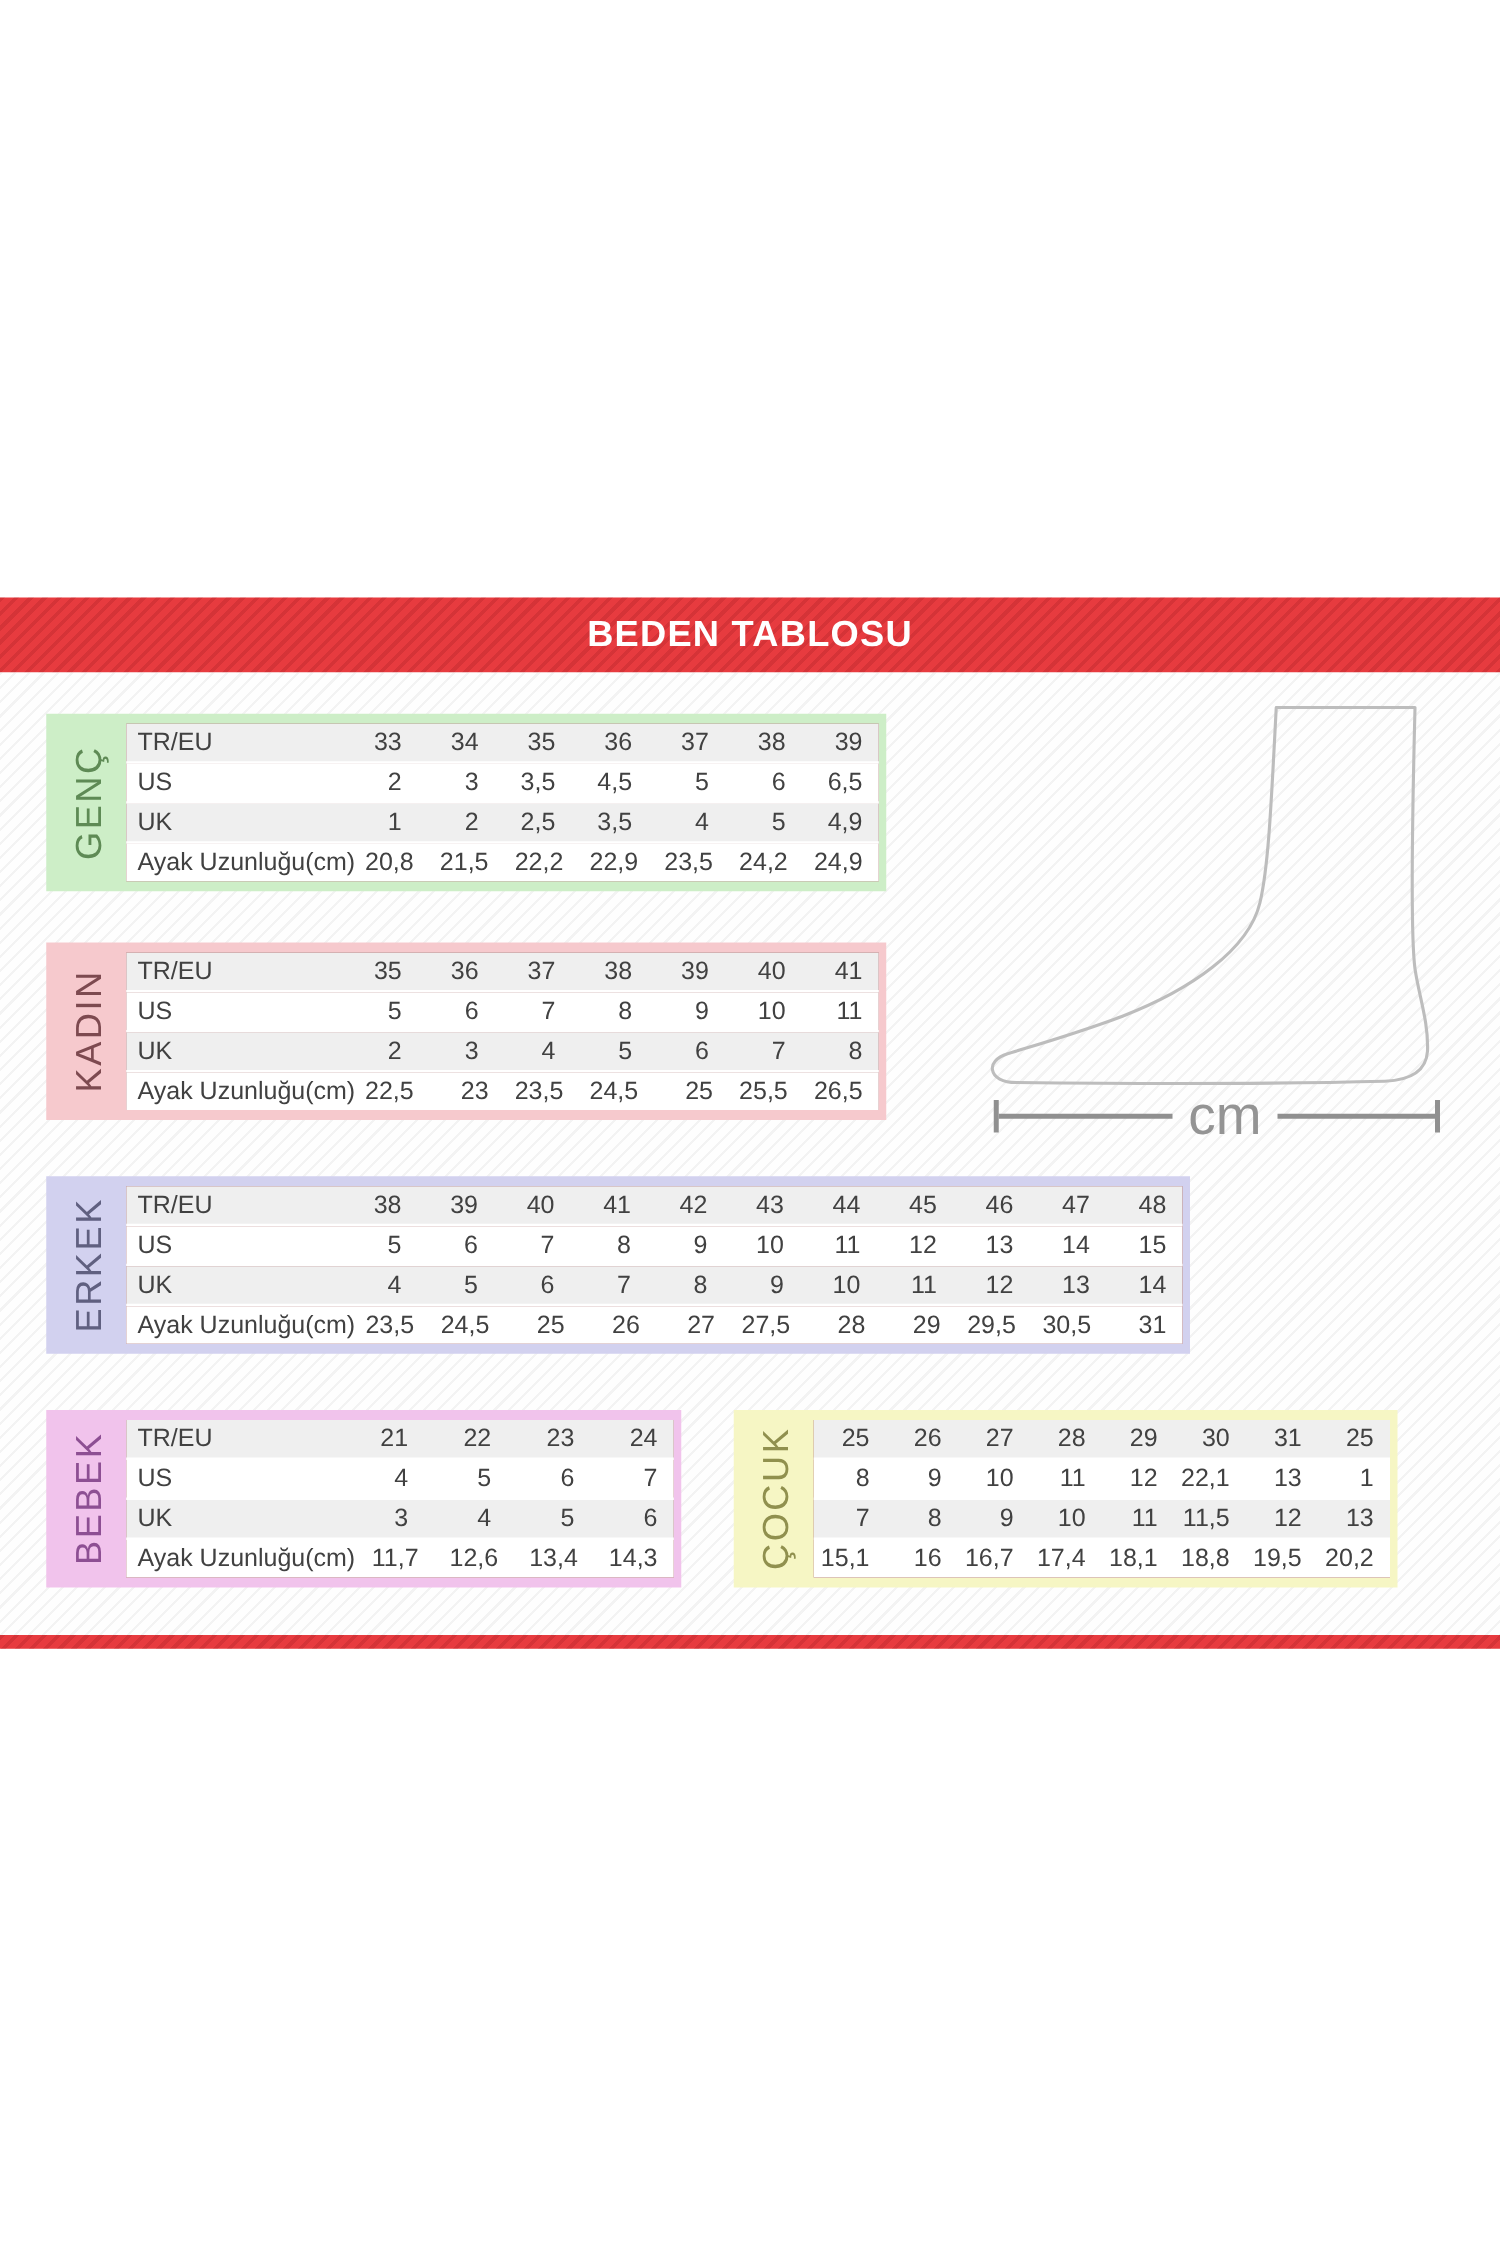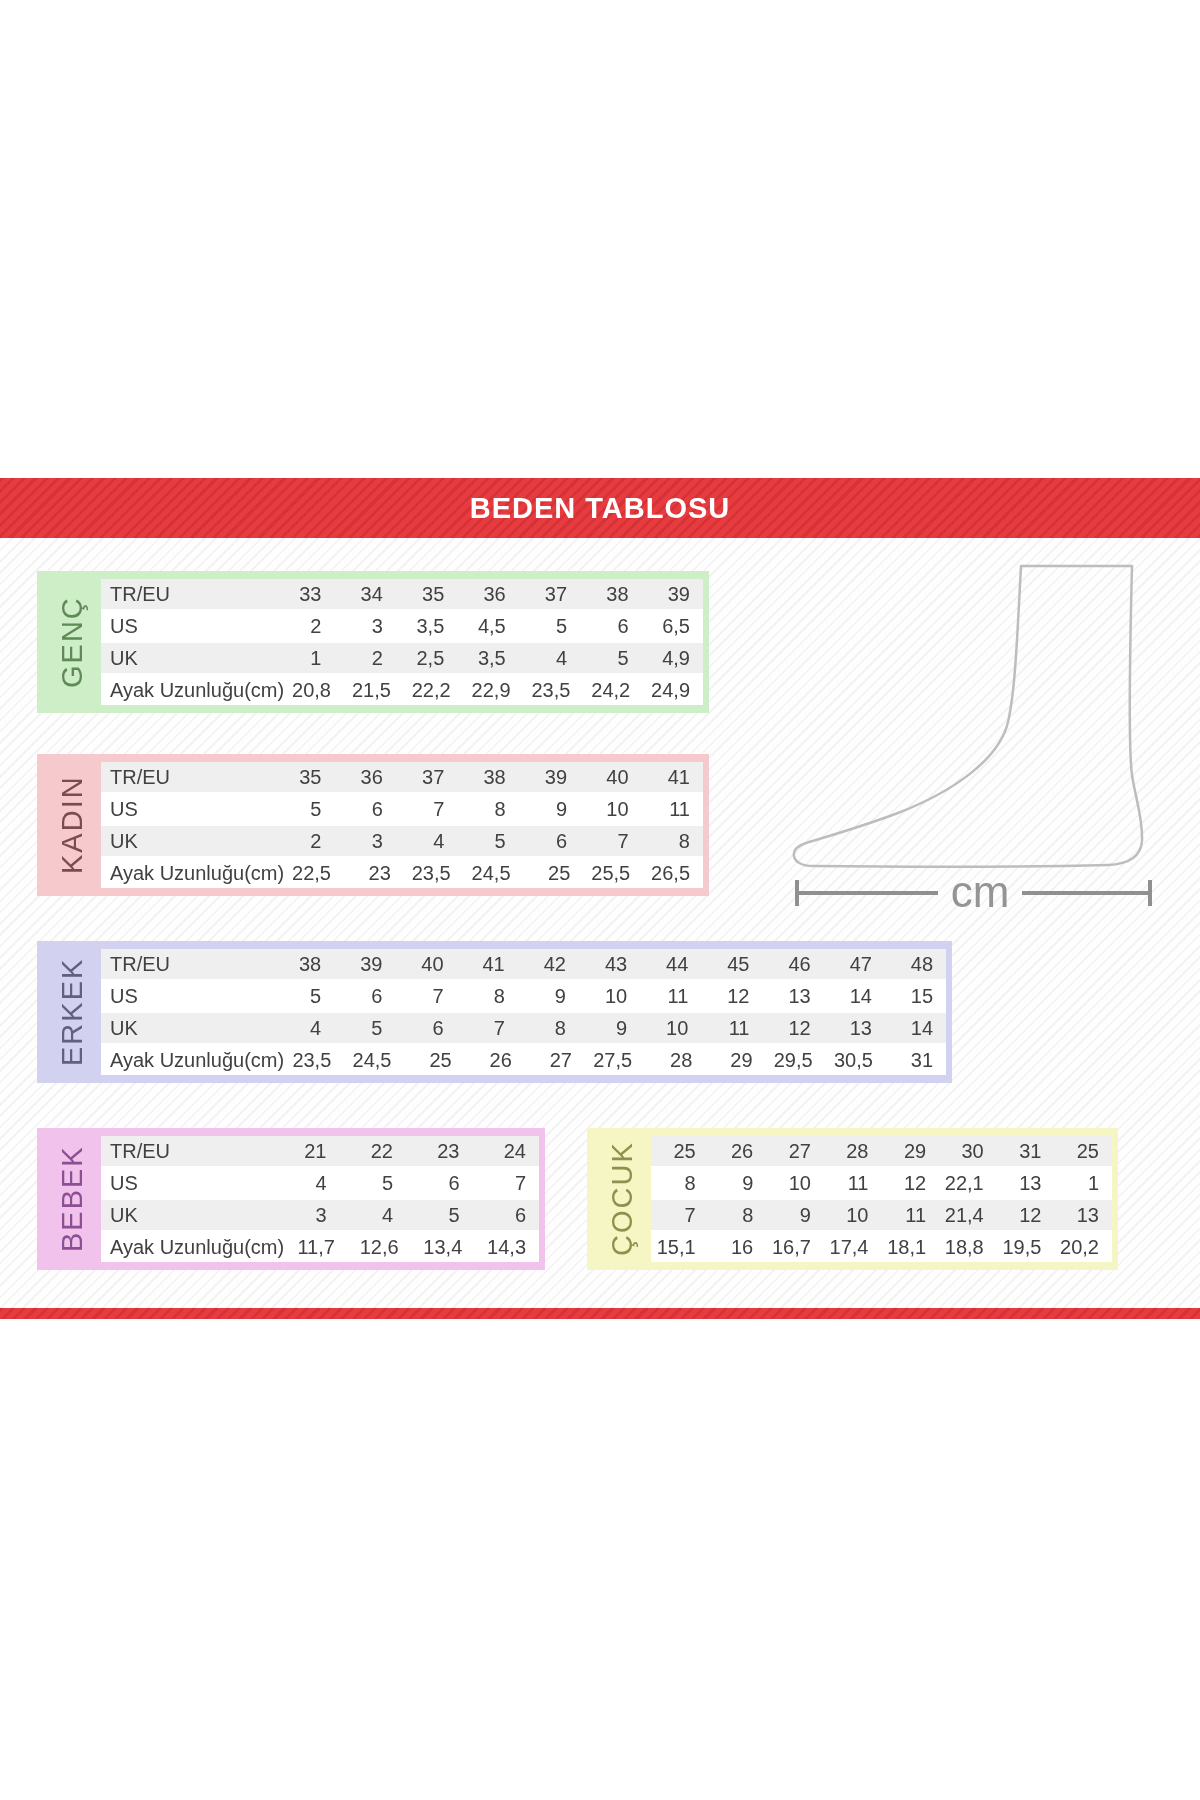--- a/index.html
+++ b/index.html
@@ -287,21 +287,21 @@
           <div class="cell">22,1</div>
           <div class="cell">13</div>
           <div class="cell">1</div>
         </div>
         <div class="tbl-row">
           <div class="cell">7</div>
           <div class="cell">8</div>
           <div class="cell">9</div>
           <div class="cell">10</div>
           <div class="cell">11</div>
-          <div class="cell">21,4</div>
+          <div class="cell">11,5</div>
           <div class="cell">12</div>
           <div class="cell">13</div>
         </div>
         <div class="tbl-row">
           <div class="cell">15,1</div>
           <div class="cell">16</div>
           <div class="cell">16,7</div>
           <div class="cell">17,4</div>
           <div class="cell">18,1</div>
           <div class="cell">18,8</div>

